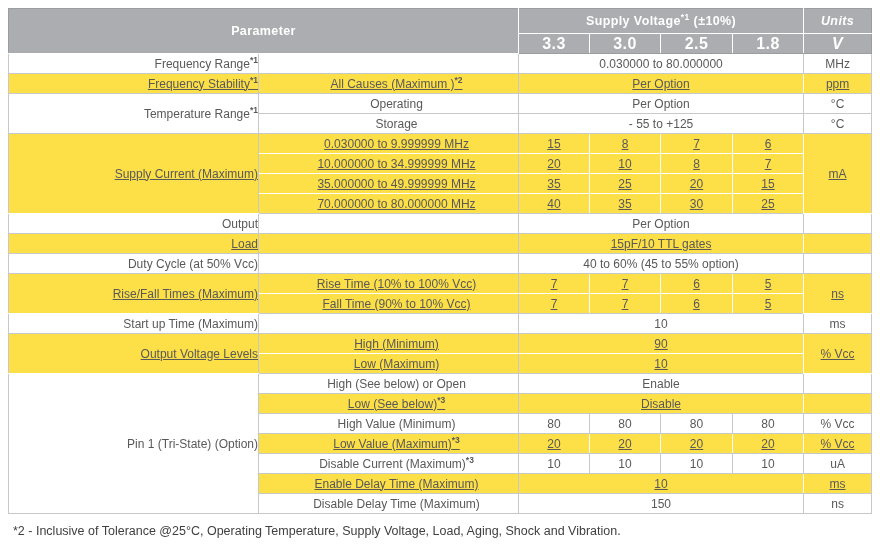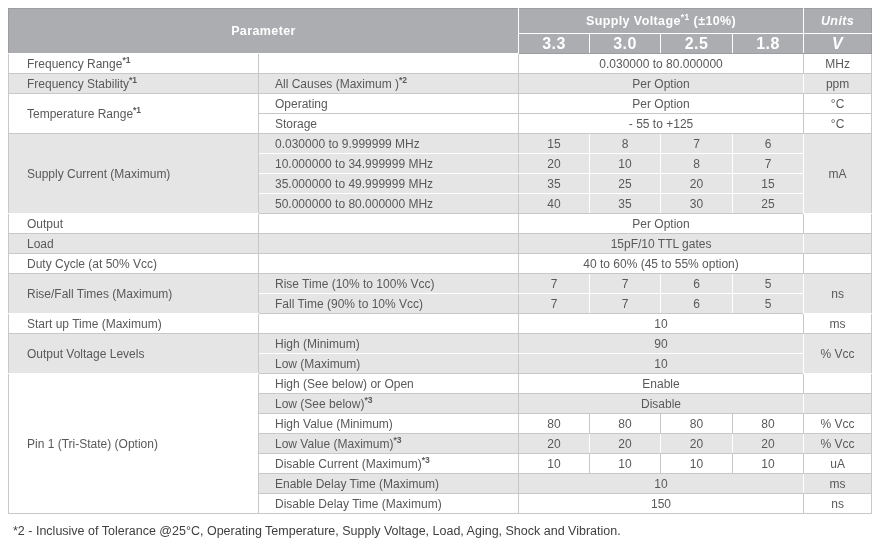--- a/index.html
+++ b/index.html
@@ -26,24 +26,24 @@
   th.edge-t{border-top-color:#9b9da0;}
   th.edge-l{border-left-color:#9b9da0;}
   th.edge-r{border-right-color:#9b9da0;font-style:italic;}
   tr.h2 th{border-bottom-color:#9b9da0;}
   th sup,td sup{font-size:8.5px;font-weight:700;line-height:0;}
   
   td{
     border:1px solid #c7c8c9;height:19px;padding:0;
     white-space:nowrap;overflow:hidden;
   }
-  td.p{text-align:left;padding-left:18px;}
-  td.s{text-align:left;padding-left:16px;}
+  td.p{text-align:right;}
+  td.s{text-align:center;padding-left:16px;}
   td.v,td.u{text-align:center;}
-  tr.g td{background:#e5e5e5;}
+  tr.g td{background:#fde047;text-decoration:underline;}
   tr.g td.v{border-left-color:#ffffff;border-right-color:#ffffff;}
   tr.g td.u{border-left-color:#ffffff;margin-top:8px;}
   tr.gb td{border-bottom-color:#ffffff;}
   
   .notes{margin:8px 0 0 13px;color:#404040;font-size:12.5px;line-height:19px;}
 </style>
 </head>
 <body>
 
 <div class="sheet">
@@ -115,21 +115,21 @@
       <td class="v">7</td>
     </tr>
     <tr class="g gb">
       <td class="s">35.000000 to 49.999999 MHz</td>
       <td class="v">35</td>
       <td class="v">25</td>
       <td class="v">20</td>
       <td class="v">15</td>
     </tr>
     <tr class="g">
-      <td class="s">50.000000 to 80.000000 MHz</td>
+      <td class="s">70.000000 to 80.000000 MHz</td>
       <td class="v">40</td>
       <td class="v">35</td>
       <td class="v">30</td>
       <td class="v">25</td>
     </tr>
 
     <tr>
       <td class="p">Output</td>
       <td class="s"></td>
       <td class="v" colspan="4">Per Option</td>

